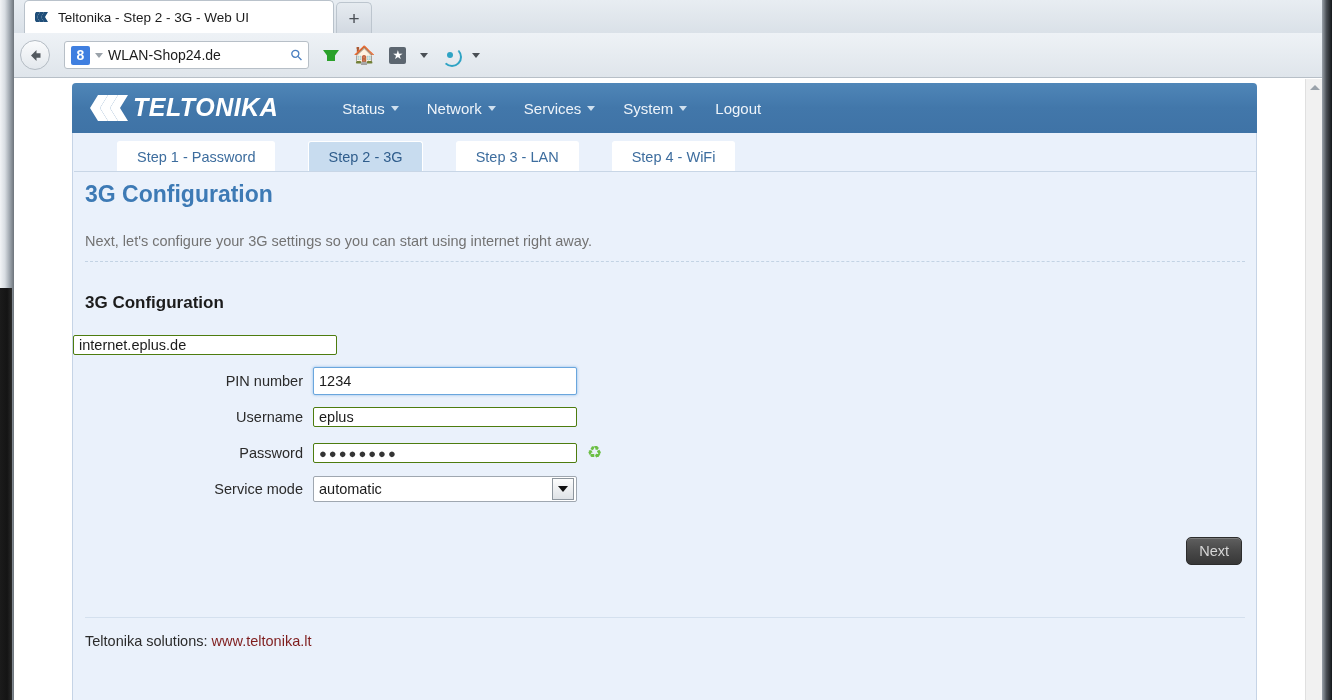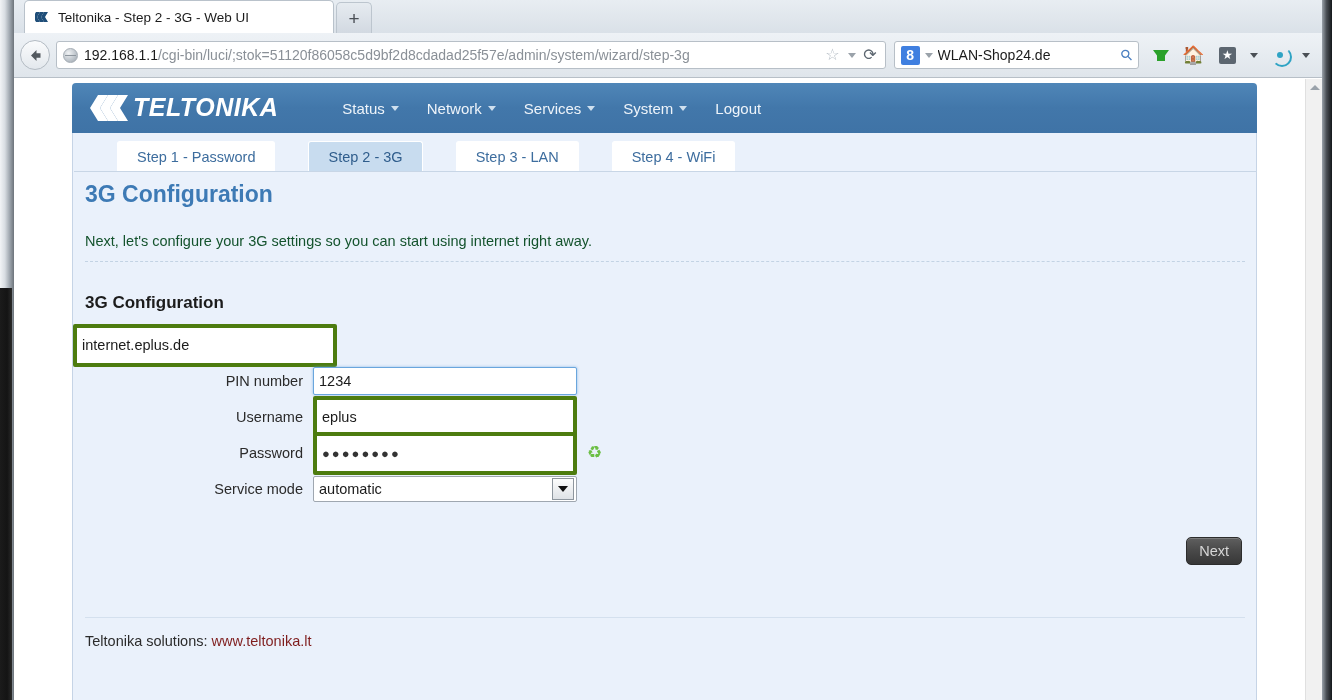--- a/index.html
+++ b/index.html
@@ -188,40 +188,40 @@
     margin-right: 1px;
     margin-left: 32px;
   }
   .wtab.active { background: #c8dcef; color: #2f5d8c; text-align: right; }
   .page-title {
     position: absolute; left: 12px; top: 48px;
     font-size: 23px; font-weight: bold; color: #3d7ab5;
   }
   .page-desc {
     position: absolute; left: 12px; top: 100px;
-    font-size: 14.5px; color: #14532d;
+    font-size: 14.5px; color: #737373;
   }
   .hr-dotted {
     position: absolute; left: 12px; top: 128px; width: 1160px; height: 0;
     border-top: 1px dashed #c3d3e4;
   }
   .section-title {
     position: absolute; left: 12px; top: 160px;
     font-size: 17px; font-weight: bold; color: #1c1c1c;
   }
 
   .form { position: absolute; left: 0; top: 194px; width: 100%; }
   .frow { display: flex; align-items: center; height: 36px; margin-bottom: 0; }
   .flabel {
     width: 240px; text-align: right; padding-right: 10px;
     font-size: 14.5px; color: #2b2b2b;
   }
   .finput {
-    width: 264px; height: 43px;
-    background: #ffffff; border: 4px solid #4d7c0f; border-radius: 2px;
+    width: 264px; height: 20px;
+    background: #ffffff; border: 1px solid #4d7c0f; border-radius: 2px;
     font-size: 14.5px; color: #1b1b1b;
     display: flex; align-items: center; padding: 0 5px;
   }
   .finput.focused {
     border: 1px solid #6aa6dd;
     box-shadow: 0 0 3px rgba(106,166,221,0.75);
     height: 28px;
   }
   .dots { letter-spacing: 2px; font-size: 13px; color: #333; }
   .recycle {
@@ -281,29 +281,20 @@
     <div class="newtab">+</div>
   </div>
 
   <div class="navbar">
     <div class="backbtn">
       <svg width="17" height="17" viewBox="0 0 17 17">
         <path d="M9.5 3 L4 8.5 L9.5 14 L9.5 10.8 L13.5 10.8 L13.5 6.2 L9.5 6.2 Z" fill="#53595f"></path>
       </svg>
     </div>
 
-    <div class="urlbox">
-      <span class="globe"></span>
-      <span class="url-text"><span class="url-host">192.168.1.1</span><span class="url-path">/cgi-bin/luci/;stok=51120f86058c5d9bf2d8cdadad25f57e/admin/system/wizard/step-3g</span></span>
-      <span class="url-icons">
-        <span class="star">☆</span>
-        <span class="mini-caret"></span>
-        <span class="reload">⟳</span>
-      </span>
-    </div>
 
     <div class="searchbox">
       <span class="g8">8</span>
       <span class="mini-caret"></span>
       <span class="search-text" title="Search">WLAN-Shop24.de</span>
       <span class="mag">⚲</span>
     </div>
 
     <div class="tb-icons">
       <span class="dl-arrow"></span>

